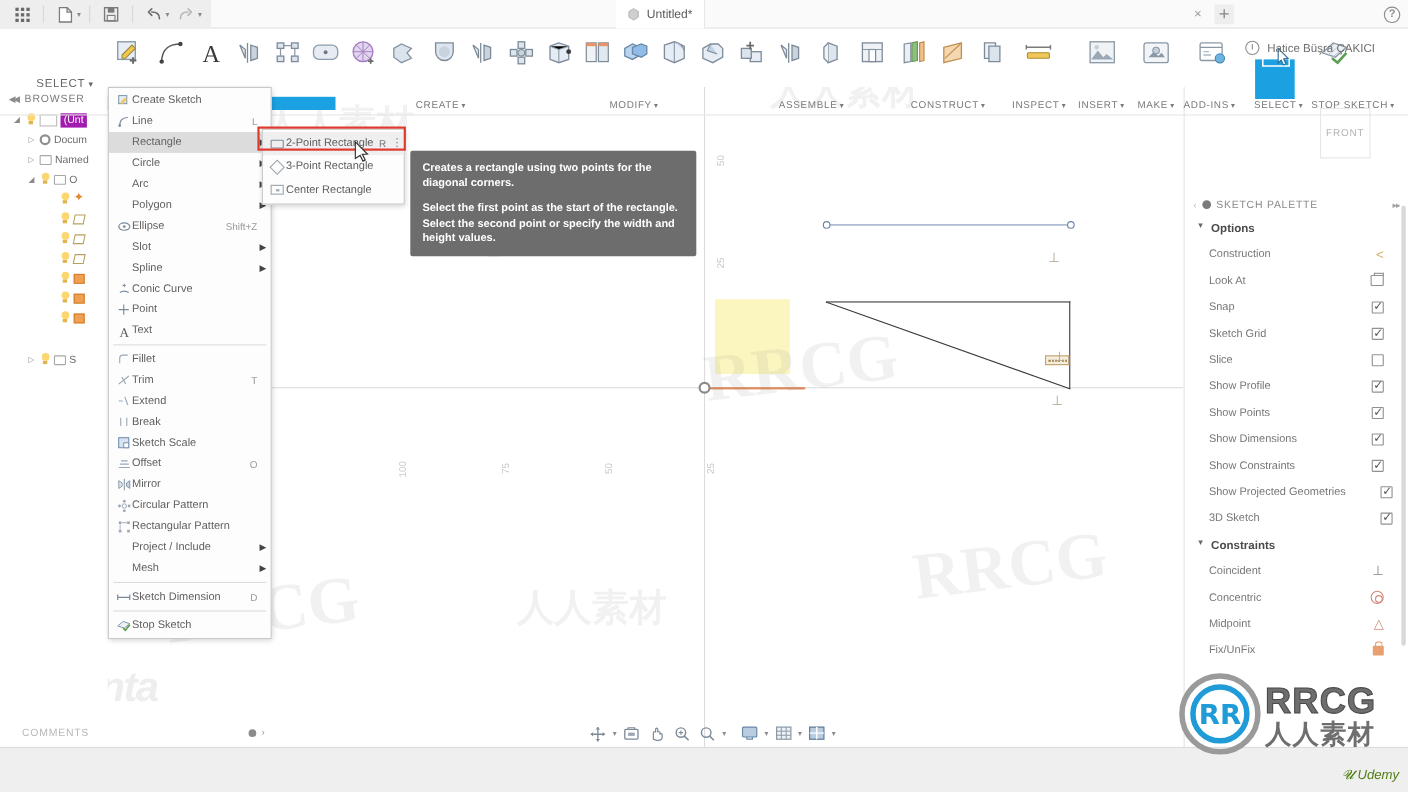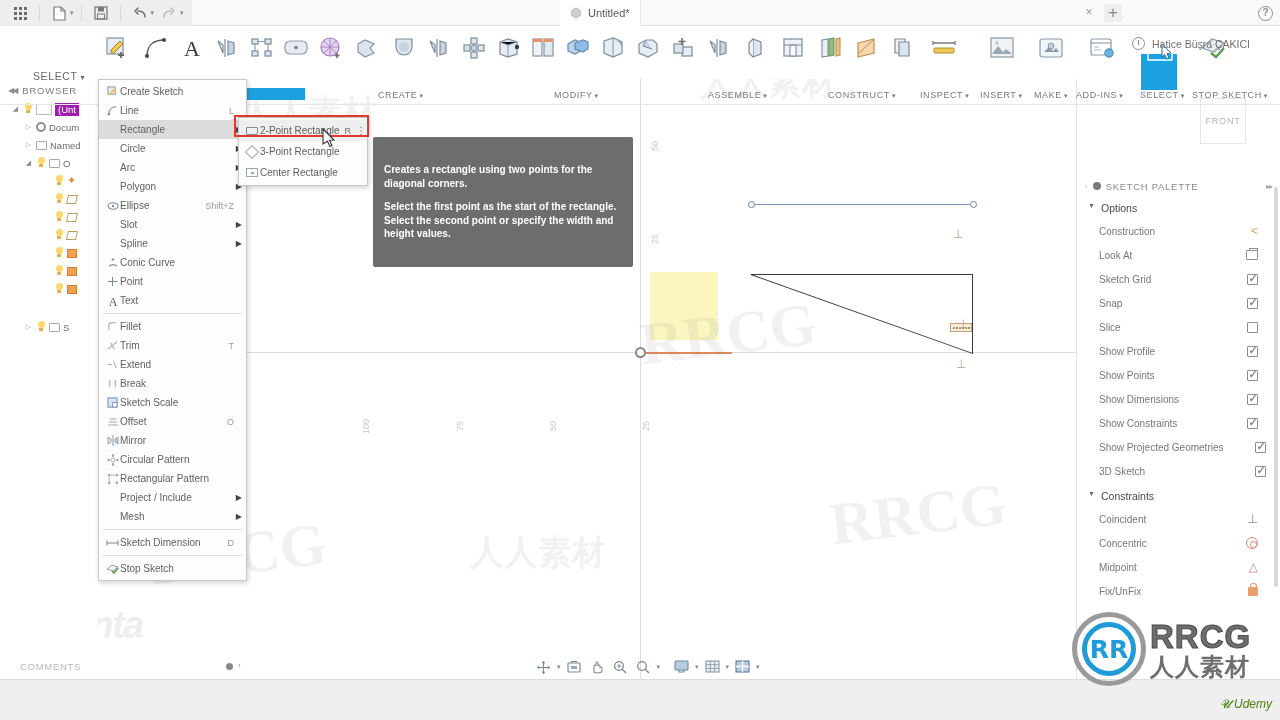--- a/index.html
+++ b/index.html
@@ -103,21 +103,21 @@
   .smi .skey{ font-size:9px; color:#777; margin-right:5px;}
   .smi .sdots{ font-size:10px; color:#777; letter-spacing:0; line-height:5px; width:7px;}
   .rect-ic{ width:12px;height:8px;border:1.3px solid #7f8d9c;border-radius:1px;}
   .rect3-ic{ width:10px;height:10px;border:1.3px solid #9aa6b2; transform:rotate(45deg);}
   .rectc-ic{ width:12px;height:9px;border:1.3px solid #9aa6b2; position:relative;}
   .rectc-ic::after{content:"";position:absolute;left:4px;top:2.8px;width:2.5px;height:2.5px;background:#9aa6b2;}
   .cursor-ar{ position:absolute; left:322px; top:128px; z-index:70; }
 
   
   .tooltip{ position:absolute; left:373px; top:137px; width:260px; background:#6d6d6d;
-      color:#fff; padding:26px 11px; font-size:10px; line-height:13.5px; font-weight:bold;
+      color:#fff; padding:9px 11px; font-size:10px; line-height:13.5px; font-weight:bold;
       border-radius:2px; z-index:50;}
   .tooltip p+p{ margin-top:10px;}
 
   
   .canvas{ position:absolute; left:98px; top:79px; width:978px; height:600px;
       background:#ffffff; z-index:2; overflow:hidden;}
   .axis-v{ position:absolute; left:542px; top:0; width:1px; height:600px; background:#dcdcdc;}
   .axis-h{ position:absolute; left:0; top:273px; width:978px; height:1px; background:#dcdcdc;}
   .axis-h-red{ position:absolute; left:542px; top:273px; width:92px; height:1.6px; background:#e08a5a;}
   .tickl{ position:absolute; font-size:9px; color:#c8c8c8; transform:rotate(-90deg);
@@ -147,21 +147,21 @@
 
   
   .palette{ position:absolute; left:1076px; top:79px; width:204px; height:600px;
       background:#fff; border-left:1px solid #e4e4e4; z-index:7;}
   .pal-head{ display:flex; align-items:center; gap:5px; height:22px; padding:0 8px; margin-top:96px;}
   .pal-head .lchev{ font-size:8px; color:#b0b0b0;}
   .pal-dot{ width:8px;height:8px;border-radius:50%;background:#7a7a7a;}
   .pal-title{ font-size:9.5px; color:#8a8a8a; letter-spacing:.7px; flex:1;}
   .pal-rchev{ font-size:8px; color:#a0a0a0; letter-spacing:-1px;}
   .pal-sec{ display:flex; gap:5px; padding:5px 8px 5px 10px;
-      font-size:10.5px; color:#4a4a4a; font-weight:normal; cursor:pointer;}
+      font-size:10.5px; color:#4a4a4a; font-weight:bold; cursor:pointer;}
   .pal-sec .tri{ font-size:7px; color:#6a6a6a;}
   .pal-row{ display:flex; align-items:center; height:24px; padding:0 22px 0 22px;
       font-size:10px; color:#777; cursor:pointer;}
   .pal-row .lbl{ flex:1;}
   .cb{ width:11px;height:11px;border:1.2px solid #909090;background:#fff; position:relative; border-radius:1px;}
   .cb.on::after{ content:"✓"; position:absolute; left:0.5px; top:-2.5px; font-size:11px; color:#555;}
   .pal-scroll{ position:absolute; right:2px; top:108px; width:4px; height:400px; background:#d8d8d8; border-radius:2px;}
   .ic-constr{ color:#d8a860; font-size:12px;}
   .ic-look{ width:12px;height:10px;border:1.3px solid #909090; border-radius:1px; position:relative;}
   .ic-look::before{content:"";position:absolute;left:1.5px;top:-3.4px;width:7px;height:2.4px;border:1.1px solid #909090;border-bottom:0;}
@@ -876,25 +876,25 @@
 
     <div class="pal-row">
       <span class="lbl">Construction</span>
       <span class="ic-constr">&lt;</span>
     </div>
     <div class="pal-row">
       <span class="lbl">Look At</span>
       <span class="ic-look"></span>
     </div>
     <div class="pal-row">
+      <span class="lbl">Snap</span>
+      <span class="cb on"></span>
+    </div>
+    <div class="pal-row">
       <span class="lbl">Sketch Grid</span>
-      <span class="cb on"></span>
-    </div>
-    <div class="pal-row">
-      <span class="lbl">Snap</span>
       <span class="cb on"></span>
     </div>
     <div class="pal-row">
       <span class="lbl">Slice</span>
       <span class="cb"></span>
     </div>
     <div class="pal-row">
       <span class="lbl">Show Profile</span>
       <span class="cb on"></span>
     </div>

